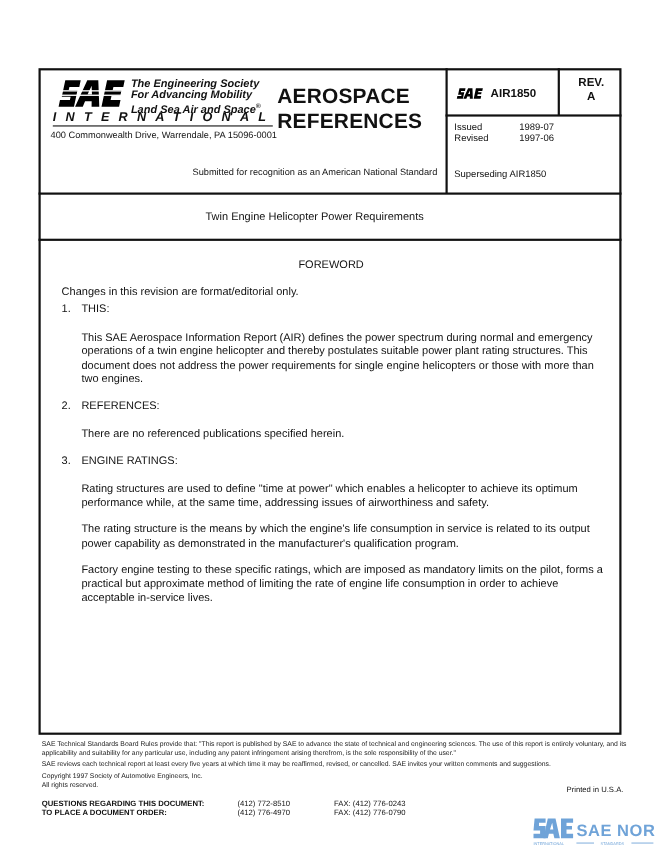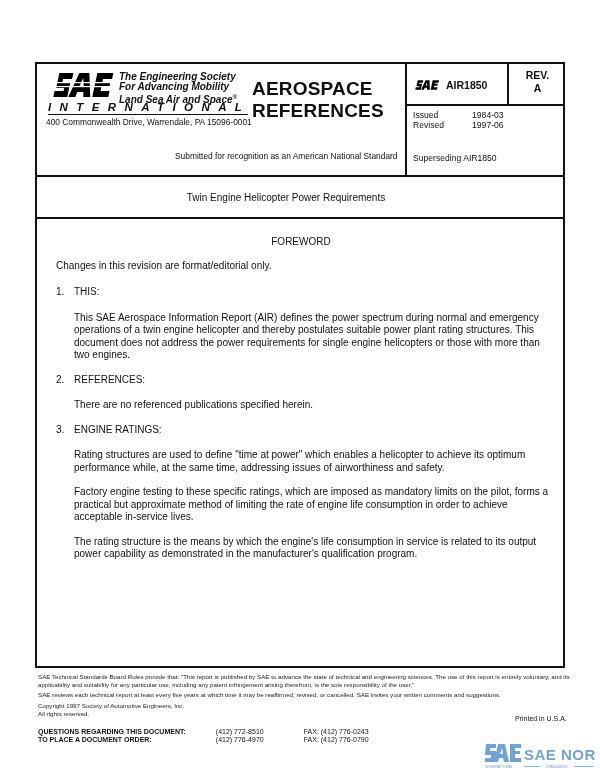--- a/index.html
+++ b/index.html
@@ -17,21 +17,21 @@
     .sae-mini { position: absolute; left: 414px; top: 79px; width: 26px; height: 12px; }
     .airnum { position: absolute; left: 446px; top: 79px; font-size: 10.5px; font-weight: bold; }
     .rev { position: absolute; left: 510px; top: 69px; width: 55px; text-align: center; font-size: 10.5px; font-weight: bold; line-height: 13px; }
     .dates { position: absolute; left: 413px; top: 110px; font-size: 8.6px; line-height: 10px; }
     .dates td { padding: 0; }
     .dates td.v { padding-left: 28px; }
     .supersed { position: absolute; left: 413px; top: 153px; font-size: 8.6px; }
     .title { position: absolute; left: 37px; top: 178px; width: 498px; height: 40px; line-height: 40px; text-align: center; font-size: 10px; }
     .content { position: absolute; left: 56px; top: 236px; width: 500px; font-size: 10px; line-height: 12.5px; }
     .foreword { text-align: center; width: 490px; margin-bottom: 11px; }
-    .p { margin: 0 0 14px 0; }
+    .p { margin: 0 0 4px 0; }
     .sec { margin: 0 0 13px -0px; }
     .sec .num { display: inline-block; width: 18px; }
     .indent { padding-left: 18px; margin: 0 0 12px 0; }
     .footer { position: absolute; left: 38px; top: 673px; width: 550px; font-size: 6.2px; line-height: 8.2px; color: #222; }
     .footer .g { margin-bottom: 2px; }
     .contacts { position: absolute; left: 38px; top: 728px; font-size: 7px; font-weight: bold; line-height: 8px; }
     .contacts td { padding: 0; }
     .contacts td.ph { padding-left: 30px; font-weight: normal; }
     .contacts td.fx { padding-left: 40px; font-weight: normal; }
     .printed { position: absolute; left: 515px; top: 715px; font-size: 7px; }
@@ -79,21 +79,21 @@
 </svg>
 <div class="airnum">AIR1850</div>
 <div class="rev">
   <div>REV.</div>
   <div>A</div>
 </div>
 <table class="dates" cellspacing="0">
   <tbody>
       <tr>
     <td>Issued</td>
-    <td class="v">1984-03</td>
+    <td class="v">1989-07</td>
   </tr>
   <tr>
     <td>Revised</td>
     <td class="v">1997-06</td>
   </tr>
 </tbody>
   </table>
 <div class="supersed">Superseding AIR1850</div>
 
 <div class="title">Twin Engine Helicopter Power Requirements</div>
@@ -103,22 +103,22 @@
   <div class="p">Changes in this revision are format/editorial only.</div>
 
   <div class="sec"><span class="num">1.</span><span>THIS:</span></div>
   <div class="indent">This SAE Aerospace Information Report (AIR) defines the power spectrum during normal and emergency operations of a twin engine helicopter and thereby postulates suitable power plant rating structures.  This document does not address the power requirements for single engine helicopters or those with more than two engines.</div>
 
   <div class="sec"><span class="num">2.</span><span>REFERENCES:</span></div>
   <div class="indent">There are no referenced publications specified herein.</div>
 
   <div class="sec"><span class="num">3.</span><span>ENGINE RATINGS:</span></div>
   <div class="indent">Rating structures are used to define "time at power" which enables a helicopter to achieve its optimum performance while, at the same time, addressing issues of airworthiness and safety.</div>
+  <div class="indent">The rating structure is the means by which the engine's life consumption in service is related to its output power capability as demonstrated in the manufacturer's qualification program.</div>
   <div class="indent">Factory engine testing to these specific ratings, which are imposed as mandatory limits on the pilot, forms a practical but approximate method of limiting the rate of engine life consumption in order to achieve acceptable in-service lives.</div>
-  <div class="indent">The rating structure is the means by which the engine's life consumption in service is related to its output power capability as demonstrated in the manufacturer's qualification program.</div>
 </div>
 
 <div class="footer">
   <div class="g">SAE Technical Standards Board Rules provide that: "This report is published by SAE to advance the state of technical and engineering sciences. The use of this report is entirely voluntary, and its applicability and suitability for any particular use, including any patent infringement arising therefrom, is the sole responsibility of the user."</div>
   <div class="g">SAE reviews each technical report at least every five years at which time it may be reaffirmed, revised, or cancelled. SAE invites your written comments and suggestions.</div>
   <div>Copyright 1997 Society of Automotive Engineers, Inc.</div>
   <div>All rights reserved.</div>
 </div>
 <div class="printed">Printed in U.S.A.</div>
 <table class="contacts" cellspacing="0">

